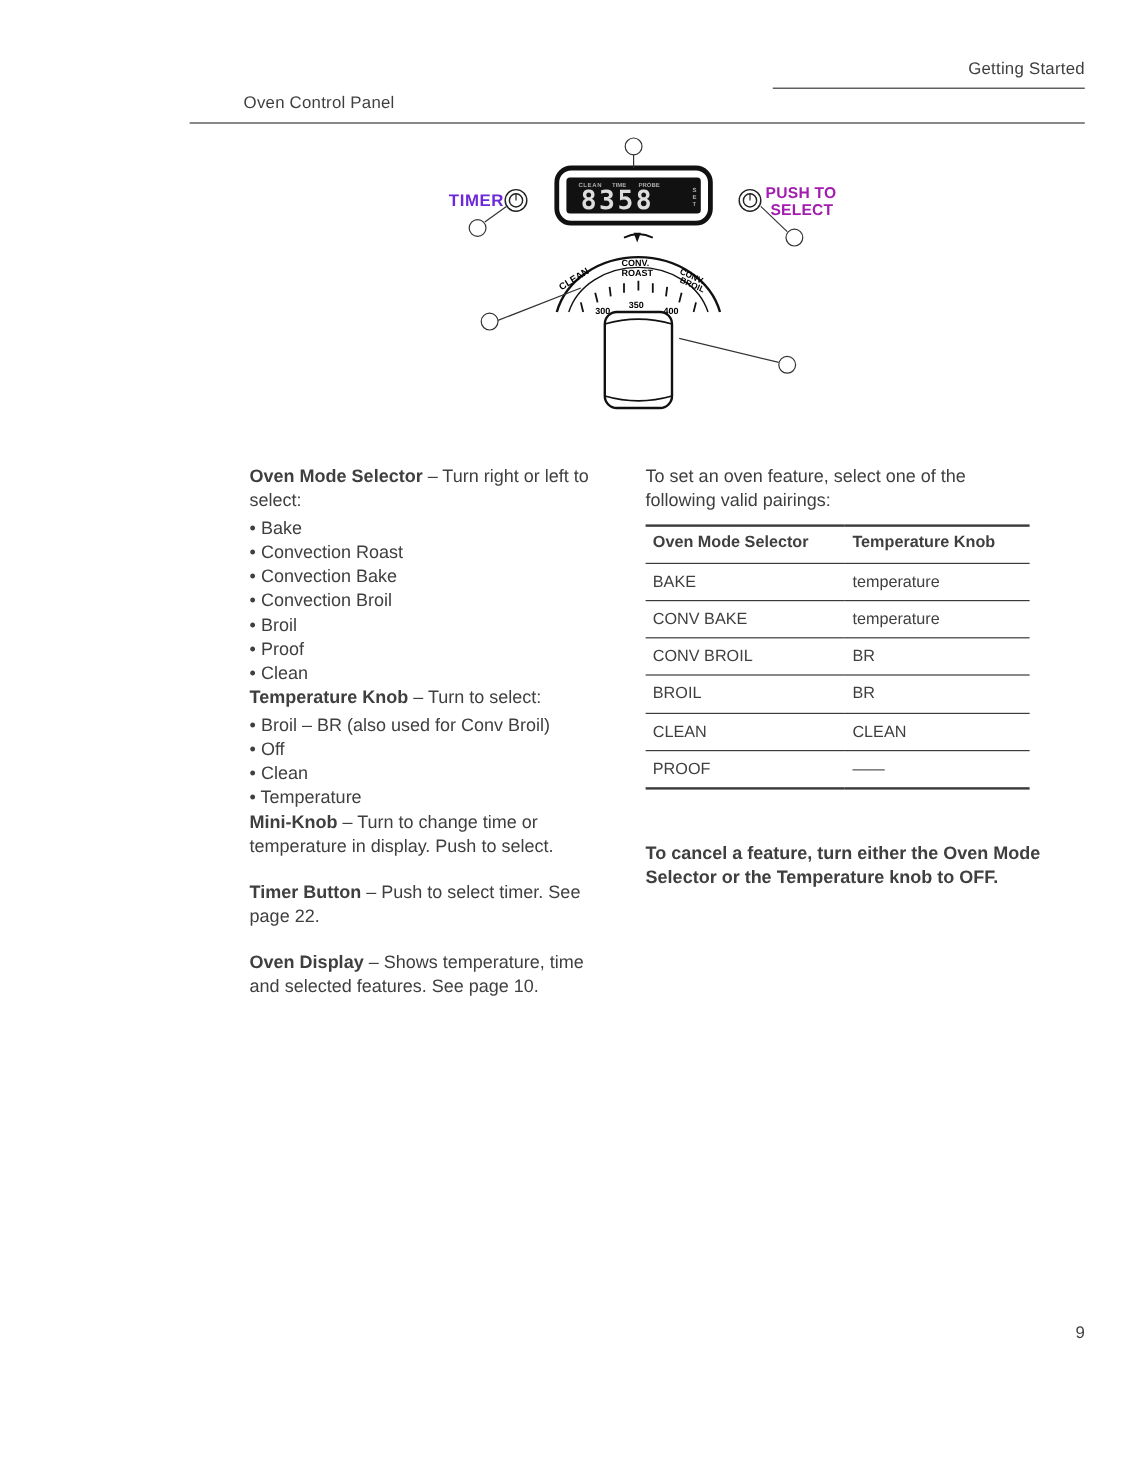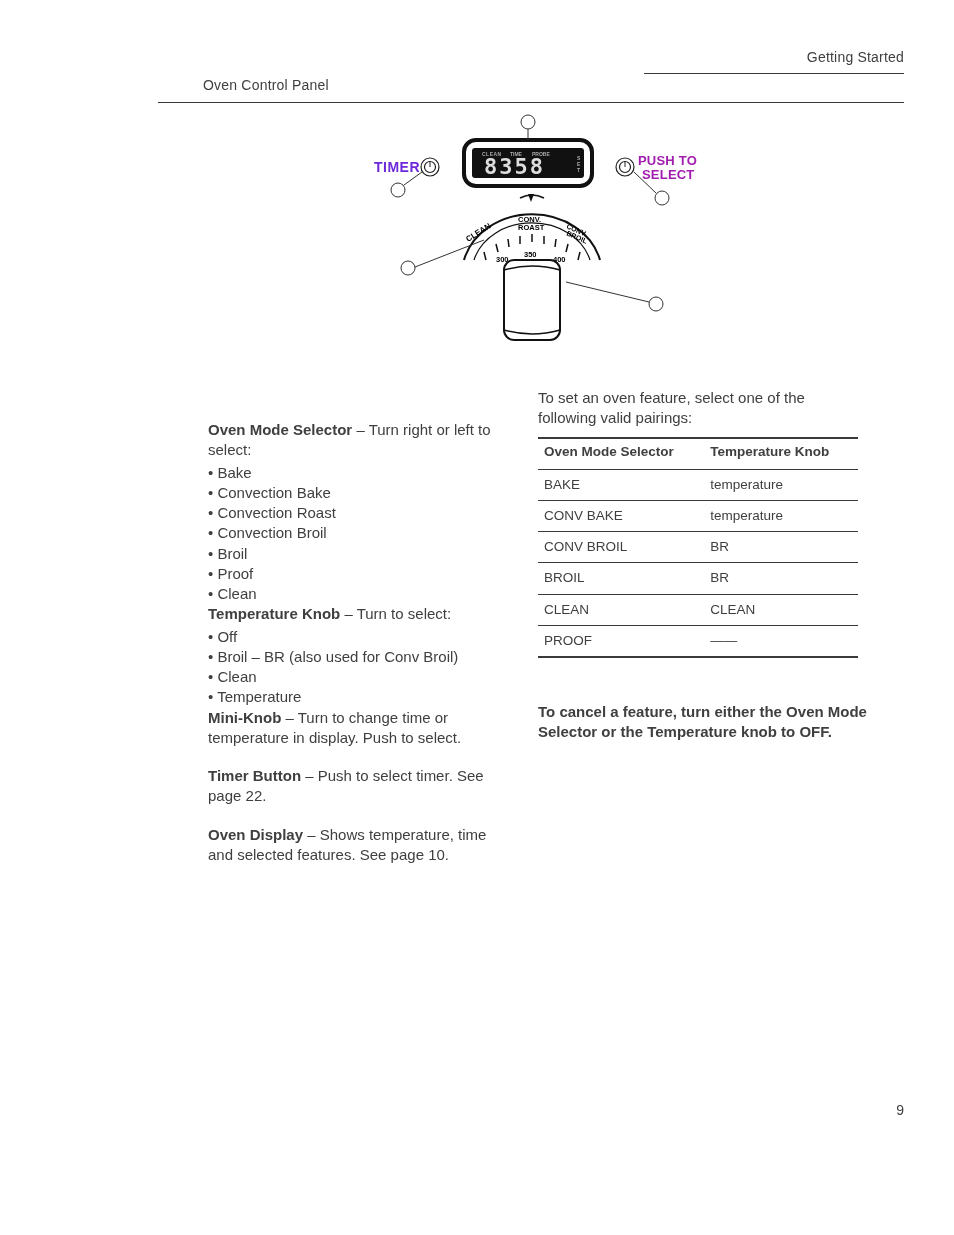--- a/index.html
+++ b/index.html
@@ -67,21 +67,20 @@
     font-weight: 900; font-size: 13px; letter-spacing: 0.2px;
     line-height: 1.1; color: #a21caf;
   }
 
   
   .colL {
     position: absolute;
     left: 208px;
     top: 388px;
     width: 300px;
-    margin-top: 32px;
   }
   .colR {
     position: absolute;
     left: 538px;
     top: 388px;
     width: 360px;
   }
   p { margin: 0 0 4px 0; }
   .tight { margin: 0; }
   .block { margin-bottom: 18px; }
@@ -212,32 +211,32 @@
   </div>
 
   <div class="colL">
     <p class="tight">
       <span class="bold">Oven Mode Selector</span>
       <span> – Turn right or left to </span>
     </p>
     <p class="tight">select:</p>
     <ul class="bullets block">
       <li>Bake</li>
+      <li>Convection Roast</li>
       <li>Convection Bake</li>
-      <li>Convection Roast</li>
       <li>Convection Broil</li>
       <li>Broil</li>
       <li>Proof</li>
       <li>Clean</li>
     </ul>
 
     <p class="tight"><span class="bold">Temperature Knob</span><span> – Turn to select:</span></p>
     <ul class="bullets block">
+      <li>Broil – BR (also used for Conv Broil)</li>
       <li>Off</li>
-      <li>Broil – BR (also used for Conv Broil)</li>
       <li>Clean</li>
       <li>Temperature</li>
     </ul>
 
     <p class="block"><span class="bold">Mini-Knob</span><span> – Turn to change time or temperature in display. Push to select.</span></p>
     <p class="block"><span class="bold">Timer Button</span><span> – Push to select timer. See page 22.</span></p>
     <p class="block"><span class="bold">Oven Display</span><span> – Shows temperature, time and selected features. See page 10.</span></p>
   </div>
 
   <div class="colR">

